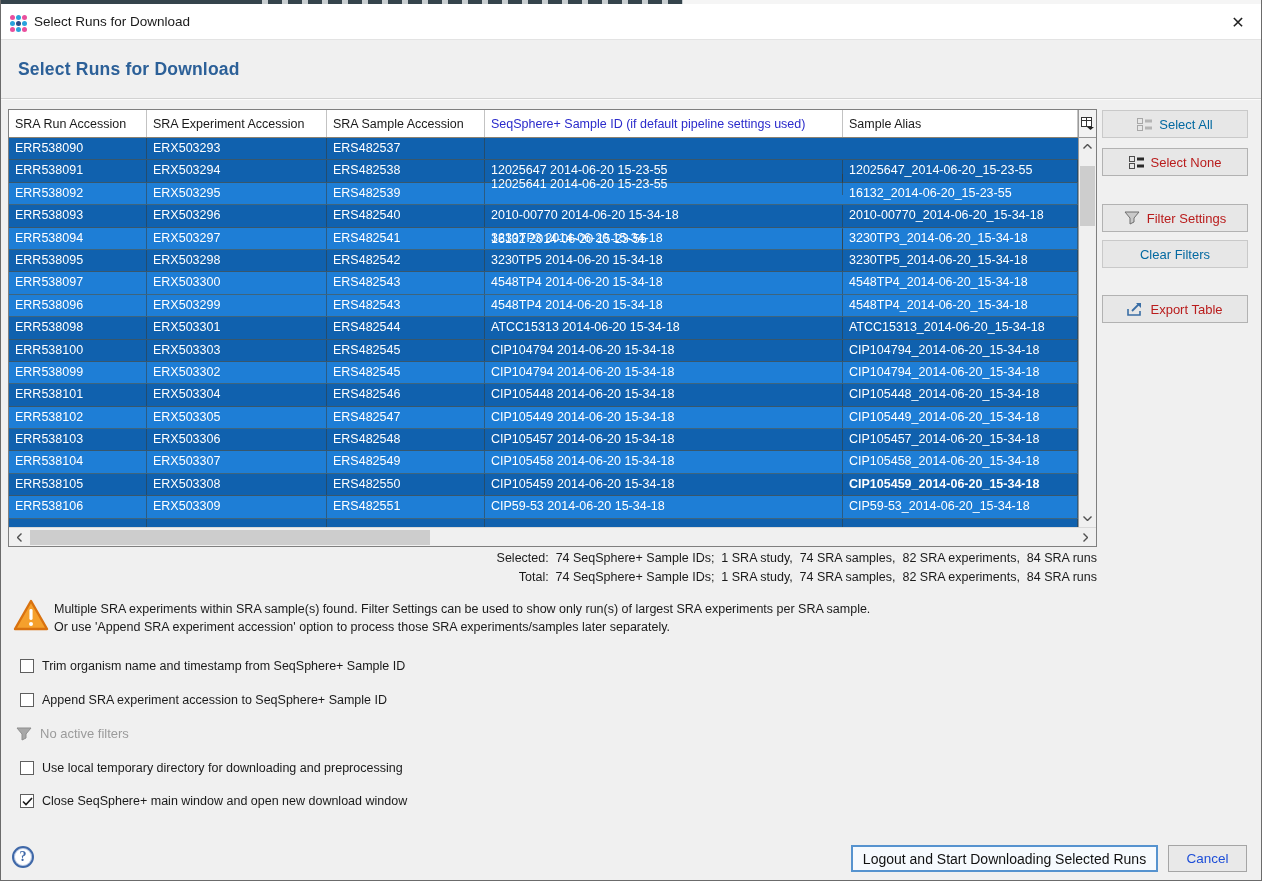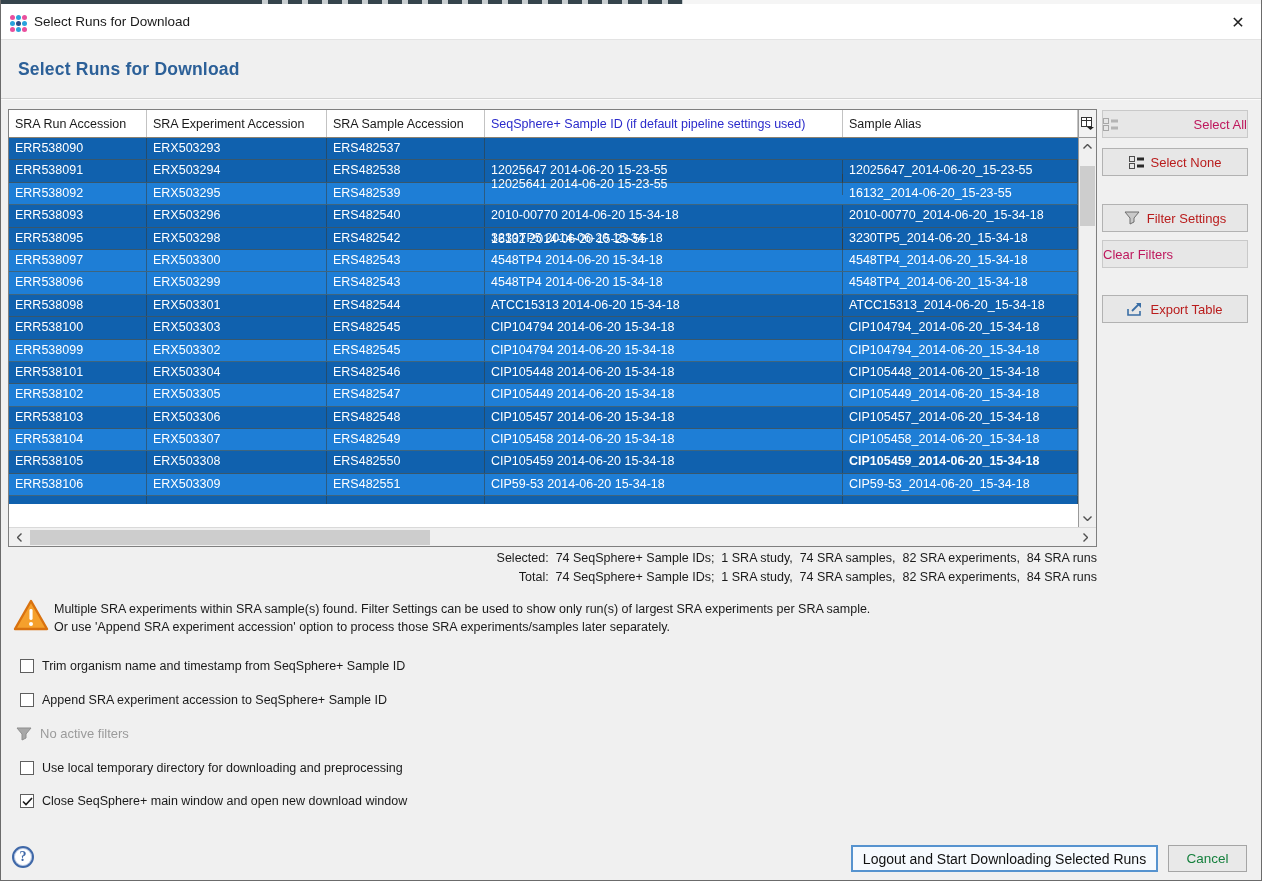--- a/index.html
+++ b/index.html
@@ -42,21 +42,21 @@
   .v-up { position:absolute; left:0; top:0; width:17px; height:17px; display:flex; align-items:center; justify-content:center; cursor:pointer; }
   .v-down { position:absolute; left:0; bottom:0; width:17px; height:17px; display:flex; align-items:center; justify-content:center; cursor:pointer; }
   .v-thumb { position:absolute; left:1px; top:28px; width:15px; height:60px; background:#cdcdcd; cursor:grab; }
   .hscroll { position:absolute; left:0; bottom:0; width:1087px; height:19px; background:#f0f0f0; border-top:1px solid #d9d9d9; }
   .h-left { position:absolute; left:2px; top:1px; width:17px; height:17px; display:flex; align-items:center; justify-content:center; cursor:pointer; }
   .h-right { position:absolute; right:2px; top:1px; width:17px; height:17px; display:flex; align-items:center; justify-content:center; cursor:pointer; }
   .h-thumb { position:absolute; left:21px; top:2px; width:400px; height:15px; background:#cdcdcd; cursor:grab; }
 
   
   .side-btn { position:absolute; left:1102px; width:146px; height:28px; background:#e7e7e7; border:1px solid #b2b2b2; display:flex; align-items:center; justify-content:center; gap:7px; font-size:13px; color:#b91c1c; cursor:pointer; }
-  .side-btn.disabled { color:#be185d; border-color:#c9c9c9; cursor:default;justify-content:space-between; }
+  .side-btn.disabled { color:#0369a1; border-color:#c9c9c9; cursor:default; }
   .side-btn svg { flex:0 0 auto; }
 
   
   .status-line { position:absolute; left:8px; width:1089px; text-align:right; font-size:12.5px; color:#1a1a1a; white-space:pre; }
 
   
   .warning-icon { position:absolute; left:13px; top:599px; }
   .warning-text { position:absolute; left:54px; top:601px; width:1060px; font-size:12.5px; color:#1a1a1a; line-height:17.5px; }
 
   
@@ -65,21 +65,21 @@
   .checkbox svg { display:none; }
   .checkbox.checked svg { display:block; }
   .opt-label { font-size:12.5px; color:#1a1a1a; }
 
   .filter-status { position:absolute; left:16px; top:726px; display:flex; align-items:center; gap:8px; }
   .filter-status span { font-size:13px; color:#9b9b9b; }
 
   
   .help-btn { position:absolute; left:12px; top:846px; width:22px; height:22px; border-radius:50%; border:2px solid #3f68a8; background:#ffffff; box-shadow:inset 0 0 0 1px #b9c9e4; color:#3f68a8; font-family:"Liberation Serif", serif; font-weight:bold; font-size:14px; text-align:center; line-height:18px; cursor:pointer; }
   .primary-btn { position:absolute; left:851px; top:845px; width:307px; height:27px; background:#f6fafe; border:2px solid #5693cf; font-size:14px; color:#111; cursor:pointer; display:flex; align-items:center; justify-content:center; font-family:"Liberation Sans", sans-serif; }
-  .cancel-btn { position:absolute; left:1168px; top:845px; width:79px; height:27px; background:#e9e9e9; border:1px solid #a5a5a5; font-size:13.5px; color:#15803d; cursor:pointer; display:flex; align-items:center; justify-content:center; font-family:"Liberation Sans", sans-serif; }
+  .cancel-btn { position:absolute; left:1168px; top:845px; width:79px; height:27px; background:#e9e9e9; border:1px solid #a5a5a5; font-size:13.5px; color:#1d4ed8; cursor:pointer; display:flex; align-items:center; justify-content:center; font-family:"Liberation Sans", sans-serif; }
 </style>
 </head>
 <body>
 
 <div class="top-strip">
   <div class="seg-a"></div>
   <div class="seg-b"></div>
 </div>
 
 <div class="titlebar">
@@ -138,20 +138,27 @@
         <div class="td" style="width: 358px; margin-top: 46px;">16132 2014-06-20 15-23-55</div>
         <div class="td" style="width: 235px;">16132_2014-06-20_15-23-55</div>
       </div>
       <div class="trow dark">
         <div class="td" style="width: 138px;">ERR538093</div>
         <div class="td" style="width: 180px;">ERX503296</div>
         <div class="td" style="width: 158px;">ERS482540</div>
         <div class="td" style="width: 358px;">2010-00770 2014-06-20 15-34-18</div>
         <div class="td" style="width: 235px;">2010-00770_2014-06-20_15-34-18</div>
       </div>
+      <div class="trow light">
+        <div class="td" style="width: 138px;">ERR538094</div>
+        <div class="td" style="width: 180px;">ERX503297</div>
+        <div class="td" style="width: 158px;">ERS482541</div>
+        <div class="td" style="width: 358px;">3230TP3 2014-06-20 15-34-18</div>
+        <div class="td" style="width: 235px;">3230TP3_2014-06-20_15-34-18</div>
+      </div>
       <div class="trow dark">
         <div class="td" style="width: 138px;">ERR538095</div>
         <div class="td" style="width: 180px;">ERX503298</div>
         <div class="td" style="width: 158px;">ERS482542</div>
         <div class="td" style="width: 358px;">3230TP5 2014-06-20 15-34-18</div>
         <div class="td" style="width: 235px;">3230TP5_2014-06-20_15-34-18</div>
       </div>
       <div class="trow light">
         <div class="td" style="width: 138px;">ERR538097</div>
         <div class="td" style="width: 180px;">ERX503300</div>

